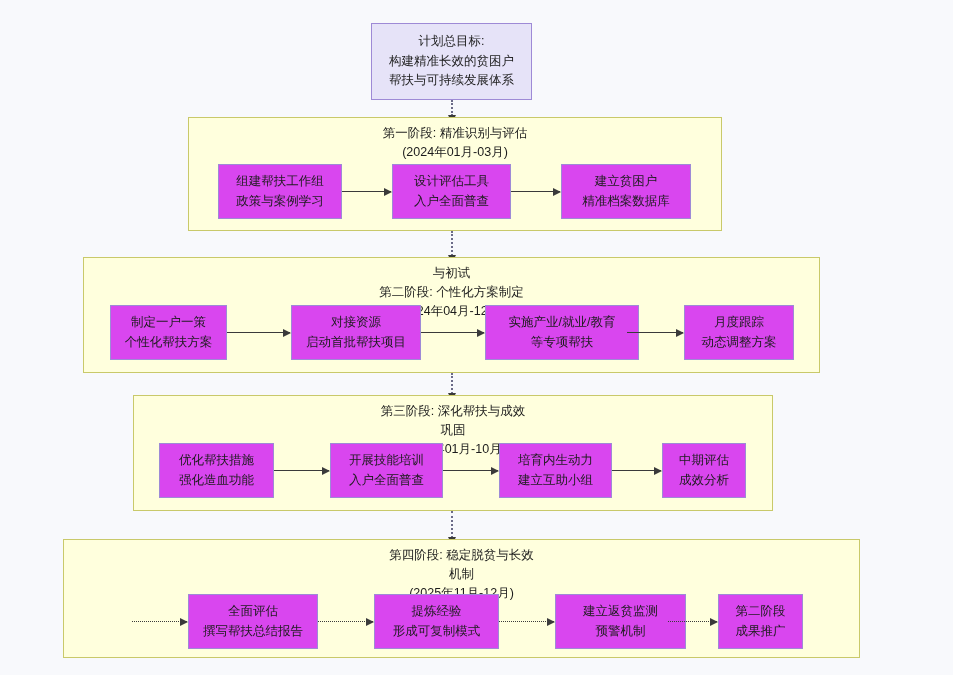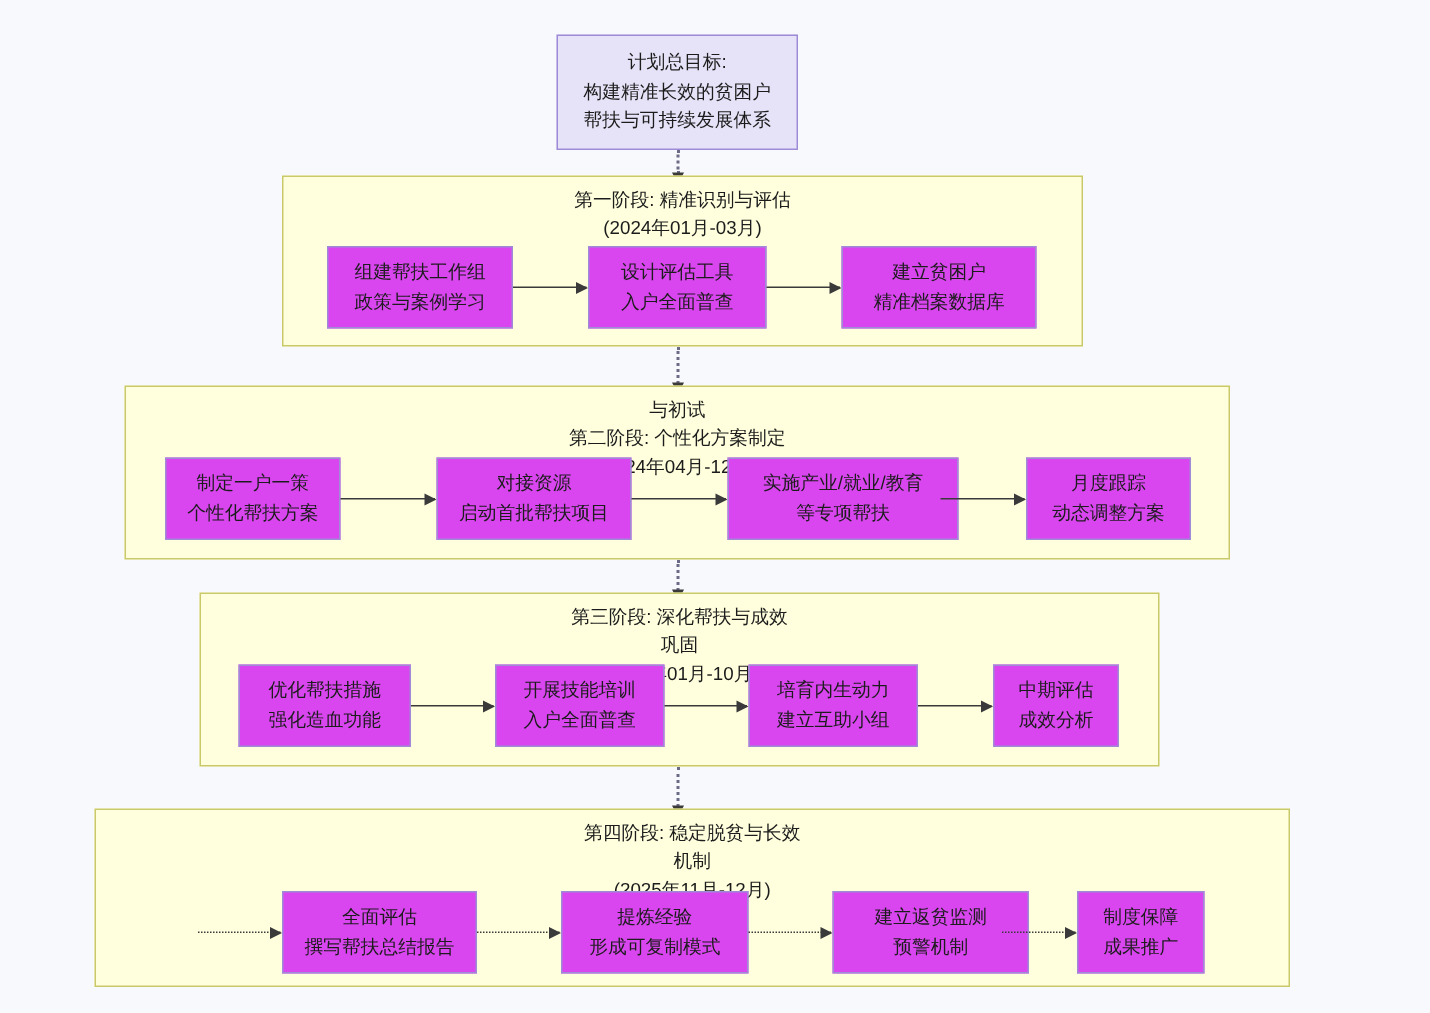--- a/index.html
+++ b/index.html
@@ -234,17 +234,17 @@
   </div>
   <div class="h-arrow dotted" style="left:499px; top:621px; width:55px;"></div>
 
   <div class="task" style="left:555px; top:594px; width:131px; height:55px;">
     <span>建立返贫监测</span>
     <span>预警机制</span>
   </div>
   <div class="h-arrow dotted" style="left:668px; top:621px; width:49px;"></div>
 
   <div class="task" style="left:718px; top:594px; width:85px; height:55px;">
-    <span>制度保障</span>
+    <span>第二阶段</span>
     <span>成果推广</span>
   </div>
 
 </div>
 
 </body></html>

